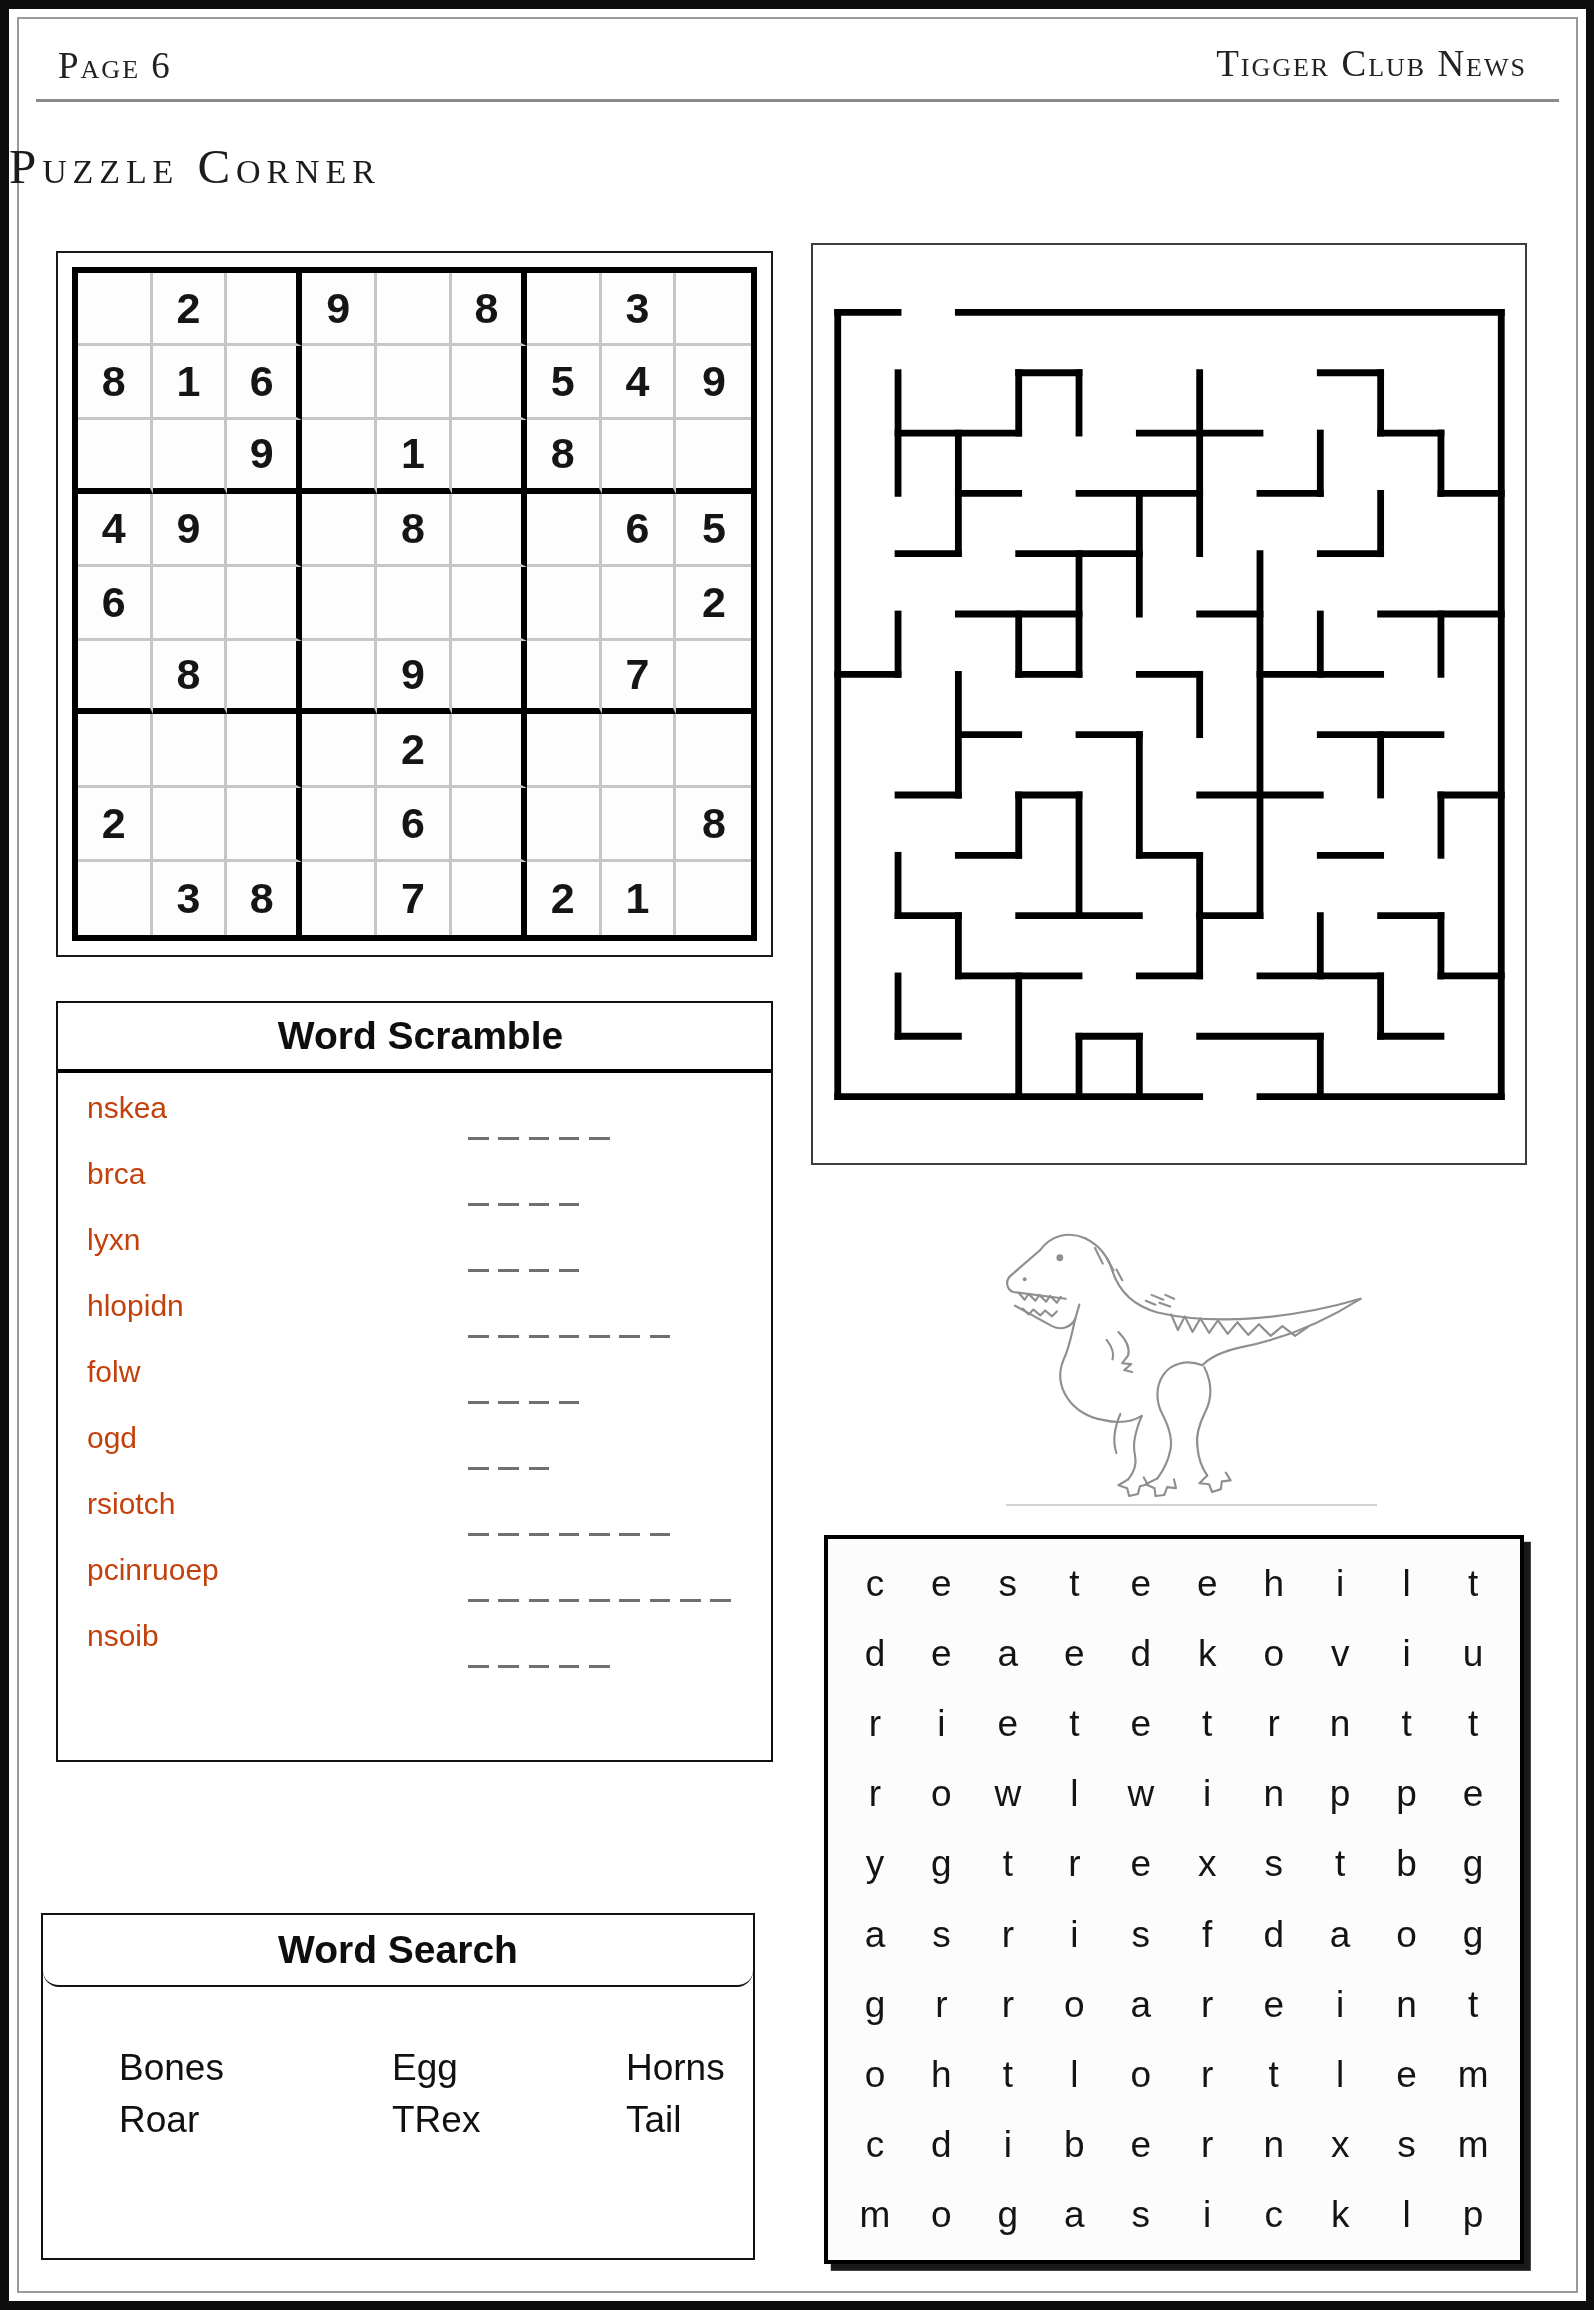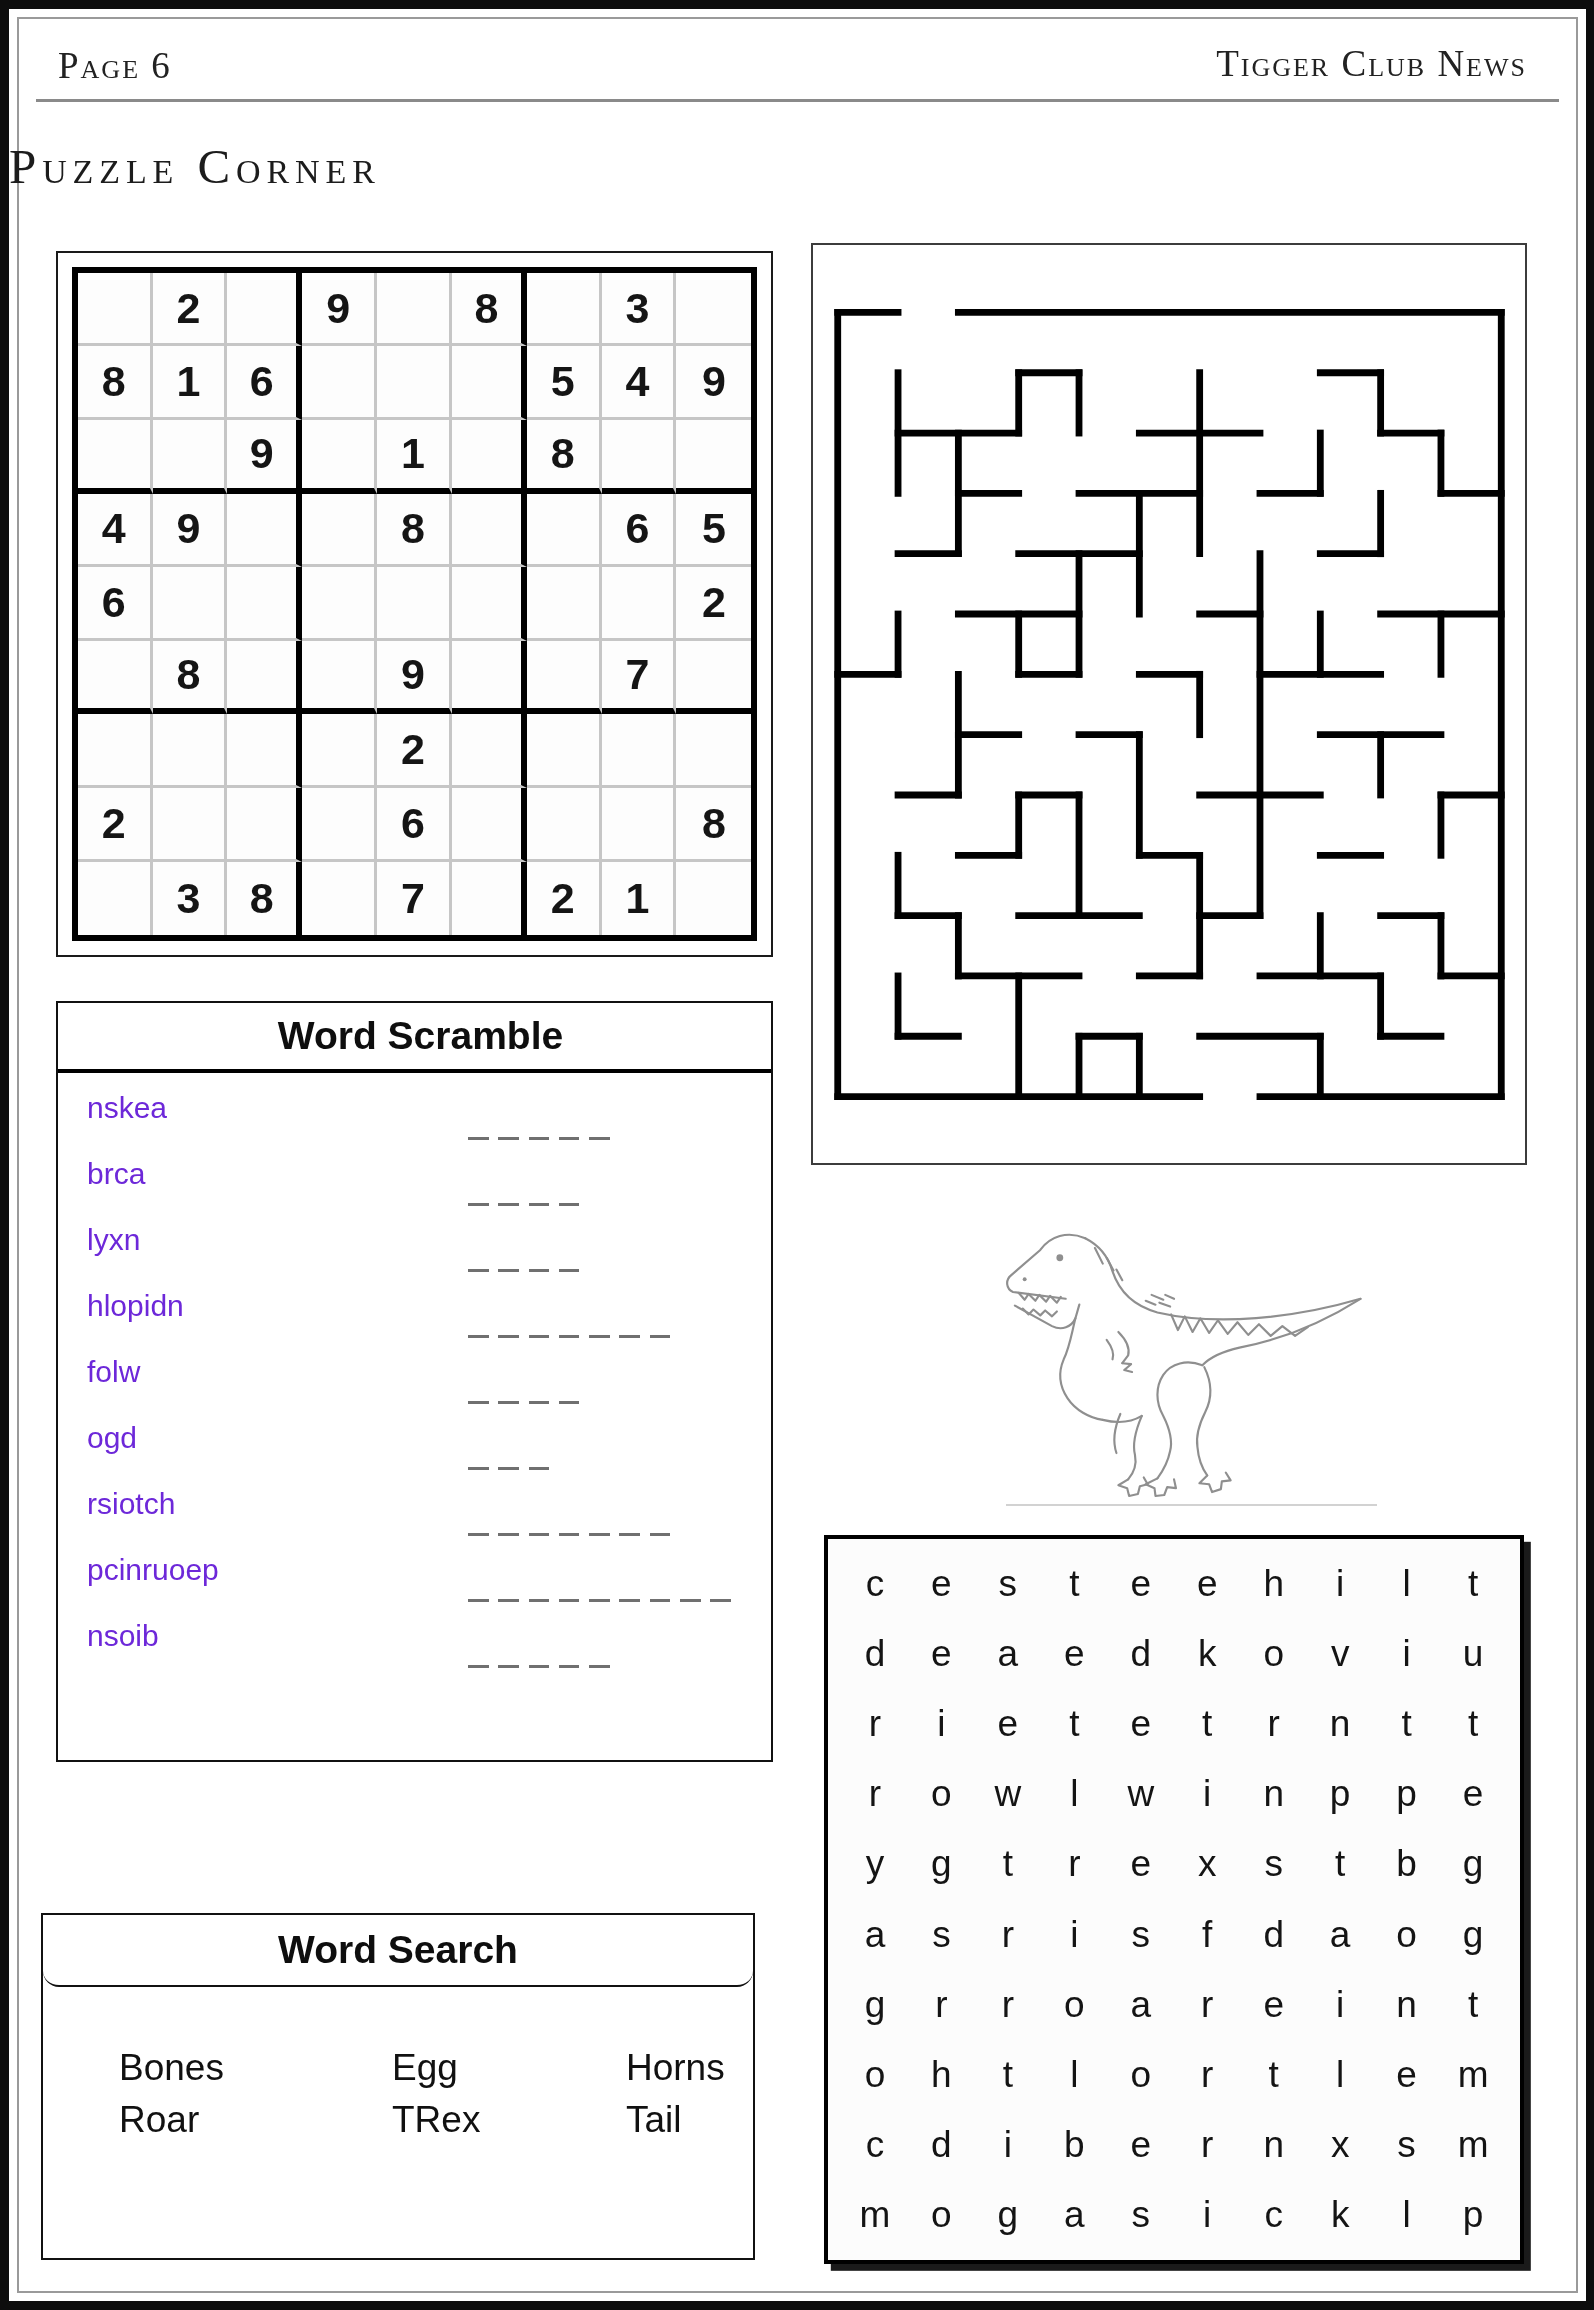--- a/index.html
+++ b/index.html
@@ -59,21 +59,21 @@
   .scramble-box{
     position:absolute; left:47px; top:992px; width:717px; height:761px;
     border:2px solid #111; box-sizing:border-box; background:#fff;
   }
   .scramble-header{
     height:66px; border-bottom:4.9px solid #000; display:flex; align-items:center; justify-content:center;padding-left:12px;
   }
   .scramble-title{font-size:39px; font-weight:bold; color:#0e0e0e;}
   .scramble-list{position:relative; padding-top:11.7px;}
   .scramble-item{position:relative; height:66px;}
-  .scramble-word{position:absolute; left:29px; top:5.9px; font-size:30px; color:#6d28d9;}
+  .scramble-word{position:absolute; left:29px; top:5.9px; font-size:30px; color:#c2410c;}
   .scramble-dashes{position:absolute; left:410px; top:41px; white-space:nowrap;}
   .dash{display:inline-block; width:20.5px; height:7.8px; border-bottom:3.9px solid #707070; margin-right:9.8px;}
   
   .dino-wrap{position:absolute; left:961px; top:1196px; width:410px; height:298px;}
   .dino-rule{position:absolute; left:997px; top:1495px; width:371px; height:2px; background:#d2d2d2;}
   
   .ws-grid-box{
     position:absolute; left:815px; top:1526px; width:700px; height:729px;
     border:4.9px solid #000; box-sizing:border-box; background:#fcfcfc;
     box-shadow:6.8px 6.8px 0 #1a1a1a;

